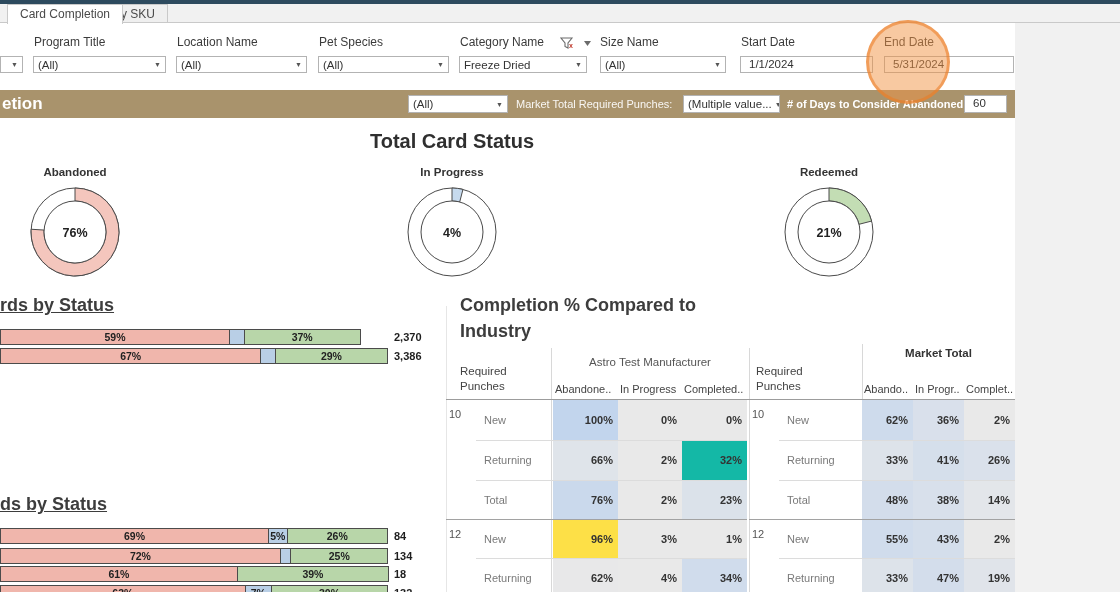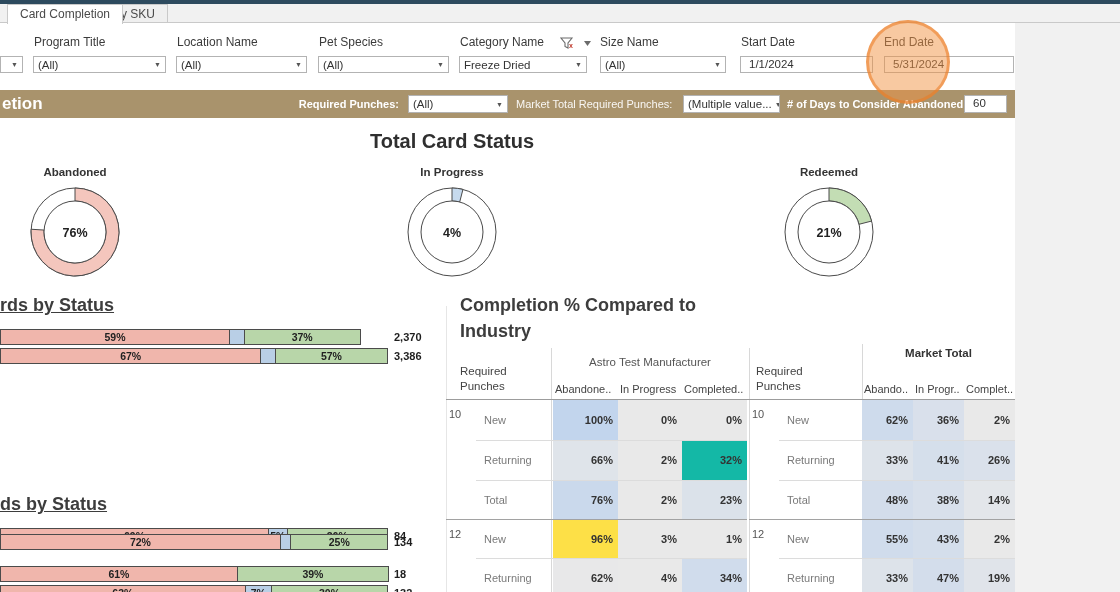--- a/index.html
+++ b/index.html
@@ -127,21 +127,20 @@
   <div class="flt-label" style="left:741px; top:35px;">Start Date</div>
   <div class="txtin" style="left:740px; top:56px; width:133px;">1/1/2024</div>
 
   <div class="flt-label" style="left:884px; top:35px;">End Date</div>
   <div class="txtin" style="left:884px; top:56px; width:130px;">5/31/2024</div>
 
   <div id="highlight-circle" class="abs"></div>
 
   <div id="banner" class="abs" style="background: rgb(169, 147, 108);">
     <div class="banner-label bold" style="left:2px; font-size:17px;">etion</div>
-    <div class="banner-label bold" style="left:255px; width:144px; text-align:right;">Required Punches:</div>
     <div class="dd" style="left:408px; width:100px;">
       <span>(All)</span>
       <span class="caret">▼</span>
     </div>
     <div class="banner-label" style="left:516px; opacity:.92;">Market Total Required Punches:</div>
     <div class="dd" style="left:683px; width:97px;">
       <span>(Multiple value...</span>
       <span class="caret">▼</span>
     </div>
     <div class="banner-label bold" style="left:787px;"># of Days to Consider Abandoned:</div>
@@ -187,21 +186,21 @@
         </div>
         <div class="bar-total">2,370</div>
       </div>
       <div class="bar-row" style="top: 19px;">
         <div class="bar">
           <div class="seg" style="width: 261.3px; background: rgb(240, 182, 172);">
             <span>67%</span>
           </div>
           <div class="seg" style="width: 15.6px; background: rgb(185, 207, 230);"></div>
           <div class="seg" style="width: 113.1px; background: rgb(184, 214, 169);">
-            <span>57%</span>
+            <span>29%</span>
           </div>
         </div>
         <div class="bar-total">3,386</div>
       </div>
     </div>
 
   <div class="section-title" style="left:0; top:494px;">ds by Status</div>
   <div class="barchart" style="top:528px; height:64px;">
       <div class="bar-row" style="top: 0px;">
         <div class="bar">
@@ -210,21 +209,21 @@
           </div>
           <div class="seg" style="width: 19.5px; background: rgb(185, 207, 230);">
             <span>5%</span>
           </div>
           <div class="seg" style="width: 101.4px; background: rgb(184, 214, 169);">
             <span>26%</span>
           </div>
         </div>
         <div class="bar-total">84</div>
       </div>
-      <div class="bar-row" style="top: 6px; text-align: right;">
+      <div class="bar-row" style="top: 20px; text-align: right;">
         <div class="bar">
           <div class="seg" style="width: 280.8px; background: rgb(240, 182, 172);">
             <span>72%</span>
           </div>
           <div class="seg" style="width: 11.7px; background: rgb(185, 207, 230);"></div>
           <div class="seg" style="width: 97.5px; background: rgb(184, 214, 169);">
             <span>25%</span>
           </div>
         </div>
         <div class="bar-total">134</div>

